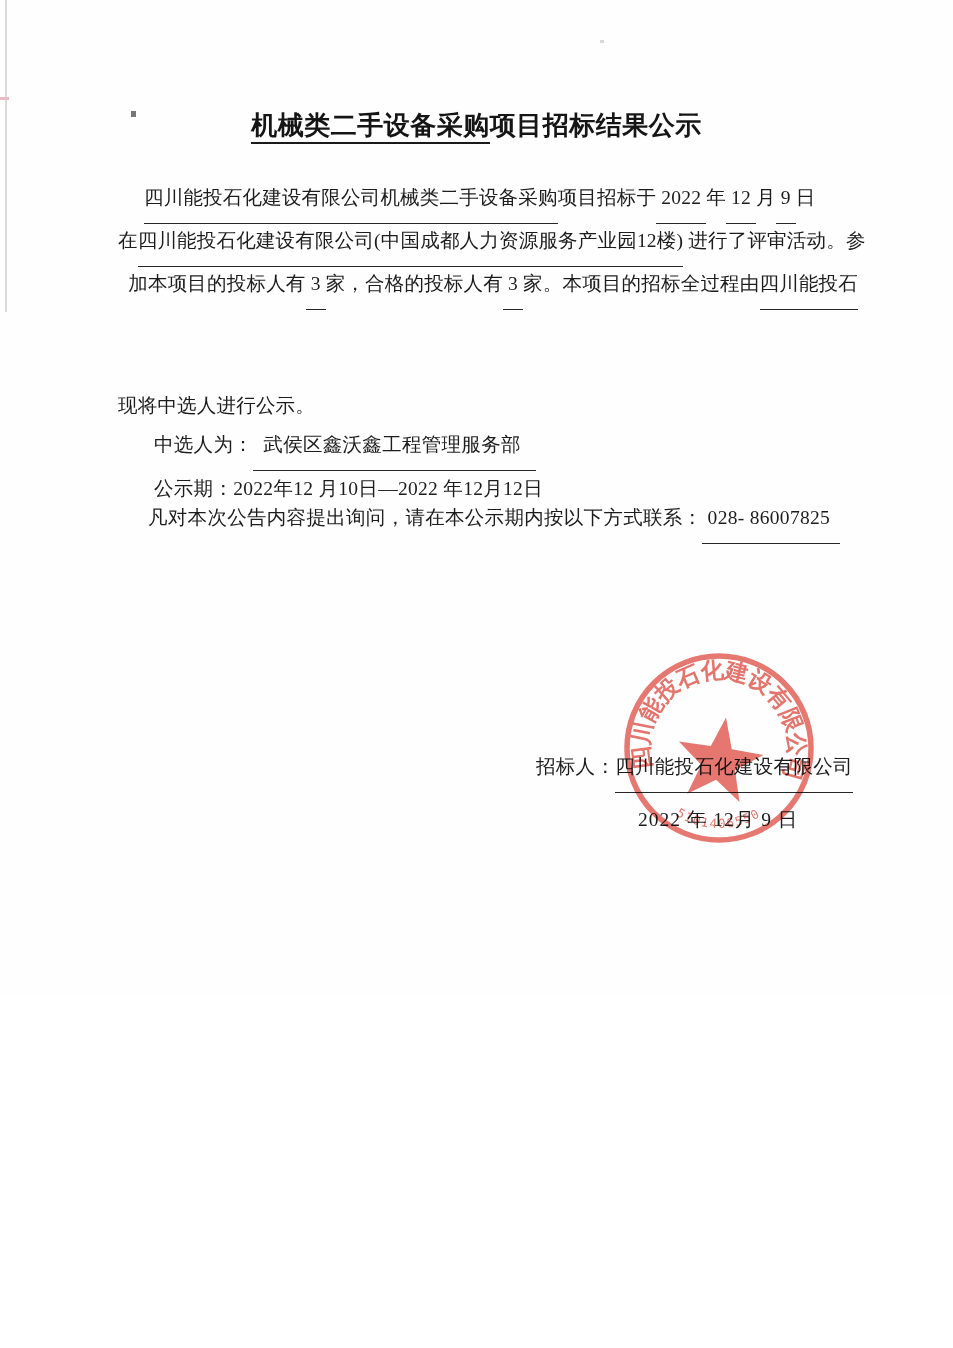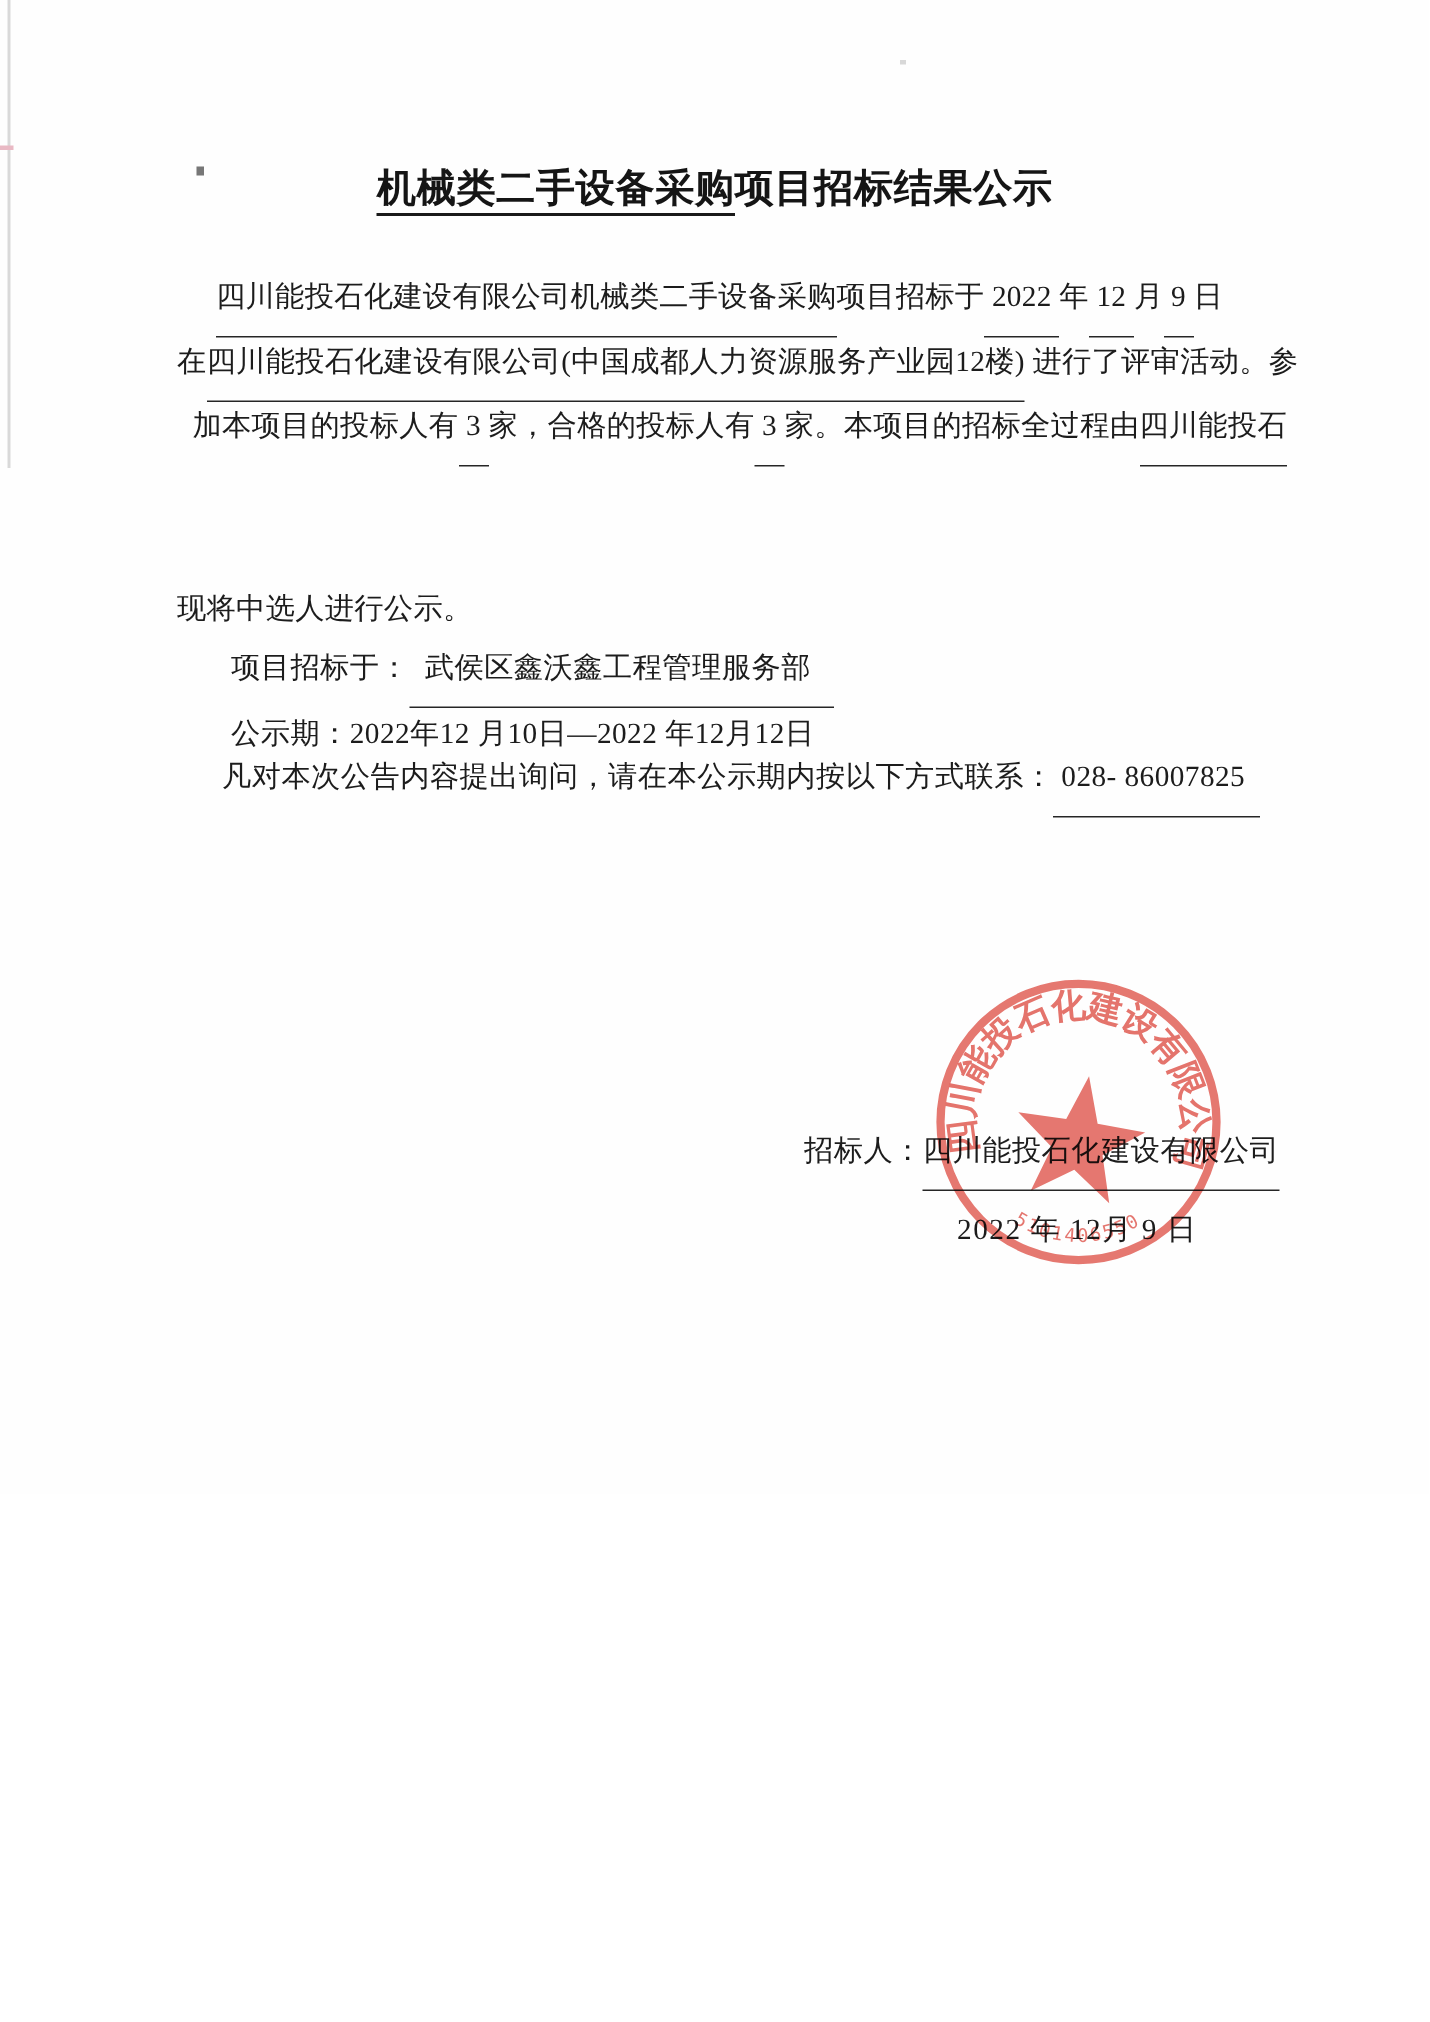--- a/index.html
+++ b/index.html
@@ -55,21 +55,21 @@
 
   <div class="abs bline" style="top:184px;"><span class="indent"></span><span class="u">四川能投石化建设有限公司机械类二手设备采购</span><span>项目招标于</span><span class="u"> 2022 </span><span>年</span><span class="u"> 12 </span><span>月</span><span class="u"> 9 </span><span>日</span></div>
 
   <div class="abs bline" style="top:227px;"><span>在</span><span class="u">四川能投石化建设有限公司(中国成都人力资源服务产业园12楼)</span><span> 进行了评审活动。参</span></div>
 
   <div class="abs bline" style="top:270px;text-align:right;"><span>加本项目的投标人有</span><span class="u"> 3 </span><span>家，合格的投标人有</span><span class="u"> 3 </span><span>家。本项目的招标全过程由</span><span class="u">四川能投石</span></div>
 
 
   <div class="abs bline" style="top:356px;margin-top:36px;"><span>现将中选人进行公示。</span></div>
 
-  <div class="abs mid" style="top:431px;"><span>项目招标于：</span><span class="u">  武侯区鑫沃鑫工程管理服务部   </span></div>
+  <div class="abs mid" style="top:431px;"><span>中选人为：</span><span class="u">  武侯区鑫沃鑫工程管理服务部   </span></div>
 
   <div class="abs mid" style="top:475px;"><span>公示期：2022年12 月10日—2022 年12月12日</span></div>
 
   <div class="abs mid" style="top:504px;left:148px;"><span>凡对本次公告内容提出询问，请在本公示期内按以下方式联系：</span><span class="u"> 028- 86007825  </span></div>
 
   <div class="abs sig" style="top:753px;left:536px;text-align:center;"><span>招标人：</span><span class="u">四川能投石化建设有限公司</span></div>
 
   <div class="abs sig" style="top:806px;left:638px;letter-spacing:1px;">2022 年 12月 9 日</div>
 
   <svg class="abs seal" viewBox="0 0 228 222">

